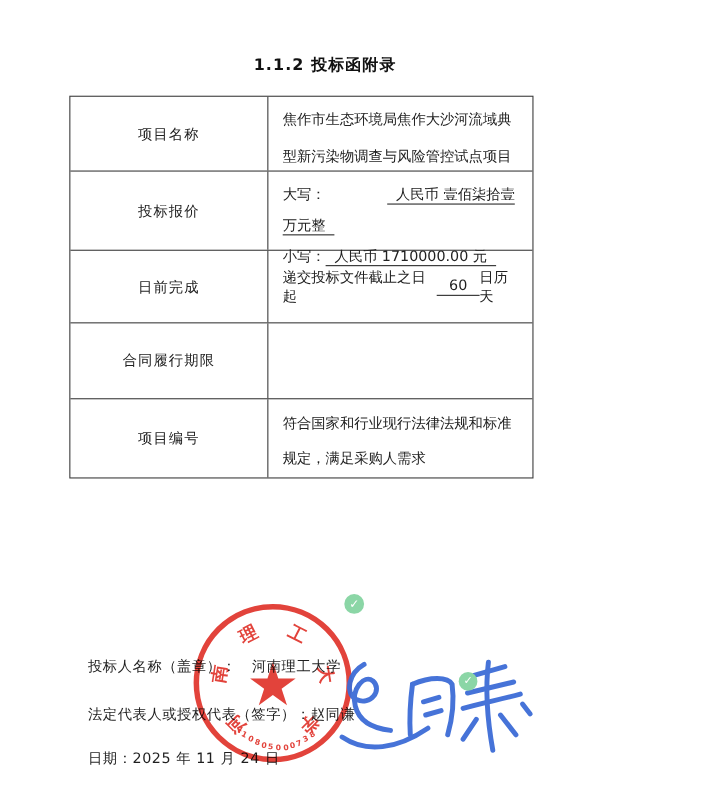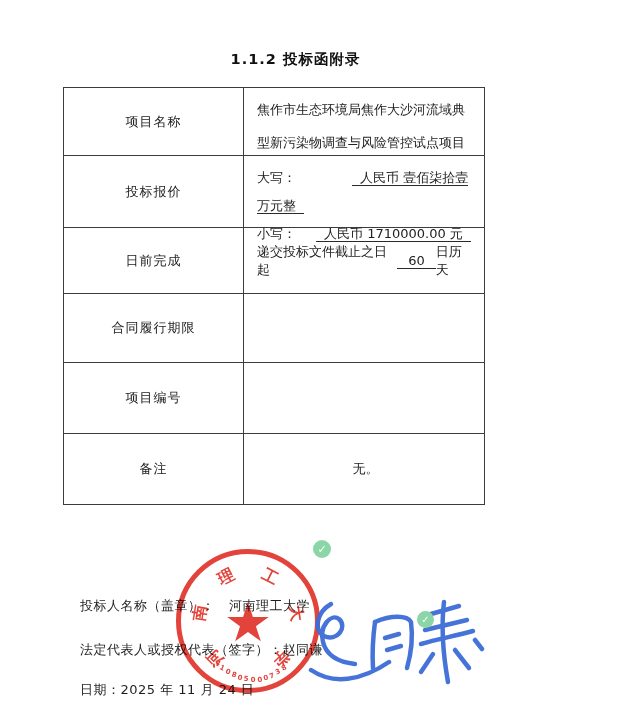--- a/index.html
+++ b/index.html
@@ -27,21 +27,21 @@
   .r1{height:68px;} .r2{height:70px;} .r3{height:72px;} .r4{height:66px;}
   .r5{height:69px;} .r6{height:71px;} .r7{height:70px;}
   .v-wrap2{padding-top:5px;line-height:33px;}
   .v-top{padding-top:13px;line-height:22px;}
   .v-price{padding-top:8px;line-height:28px;}
   .v-center{display:flex;align-items:center;}
   .v-wrap6{padding-top:7px;line-height:32px;}
   .v-remark{display:flex;align-items:center;justify-content:center;text-align:center;}
   .u{border-bottom:1px solid #2a2a2a;padding:0 8px;}
   .u-daxie{margin-left:56px;}
-  .u-xiaoxie{margin-left:20px;}
+  .u-xiaoxie{}
   .u-days{padding:0 11px;}
   .footer-line{position:absolute;left:80px;color:#1f1f1f;letter-spacing:.5px;white-space:nowrap;}
   .fl1{top:597px;} .fl2{top:641px;} .fl3{top:681px;}
   .bidder-name{margin-left:14px;}
   
   .stamp{position:absolute;left:176px;top:549px;width:144px;height:144px;
          mix-blend-mode:multiply;opacity:.93;z-index:6;pointer-events:none;}
   .stamp-ring{position:absolute;left:0;top:0;right:0;bottom:0;
               border:5px solid #e0342c;border-radius:50%;box-sizing:border-box;}
   .stamp-star{position:absolute;left:0;right:0;top:44px;text-align:center;
@@ -88,26 +88,23 @@
         <span>日历天</span>
     </div>
   </div>
 
   <div class="t-row r5">
     <div class="t-label">合同履行期限</div>
   </div>
 
   <div class="t-row r6">
     <div class="t-label">项目编号</div>
+    <div class="t-value v-wrap6">符合国家和行业现行法律法规和标准规定，满足采购人需求</div>
   </div>
 
-  <div class="t-row r7">
-    <div class="t-label">备注</div>
-    <div class="t-value v-remark">无。</div>
-  </div>
 
 </div>
 
 <div class="footer-line fl1">
   <span>投标人名称（盖章）：</span><span class="bidder-name">河南理工大学</span>
 </div>
 <div class="footer-line fl2">
   <span>法定代表人或授权代表（签字）：</span><span>赵同谦</span>
 </div>
 <div class="footer-line fl3">日期：2025 年 11 月 24 日</div>

